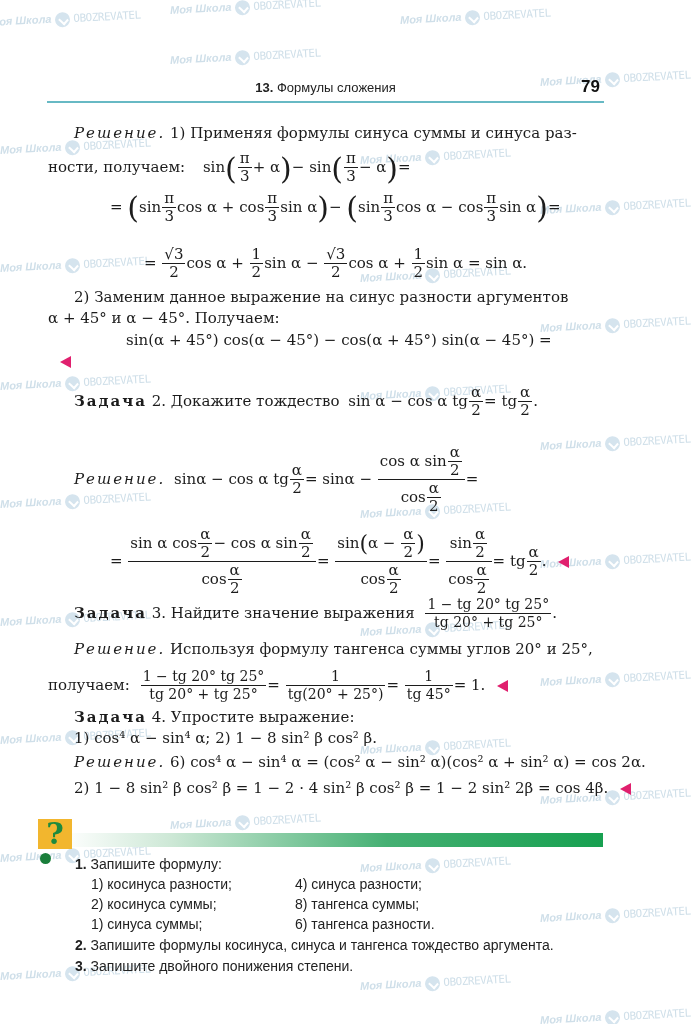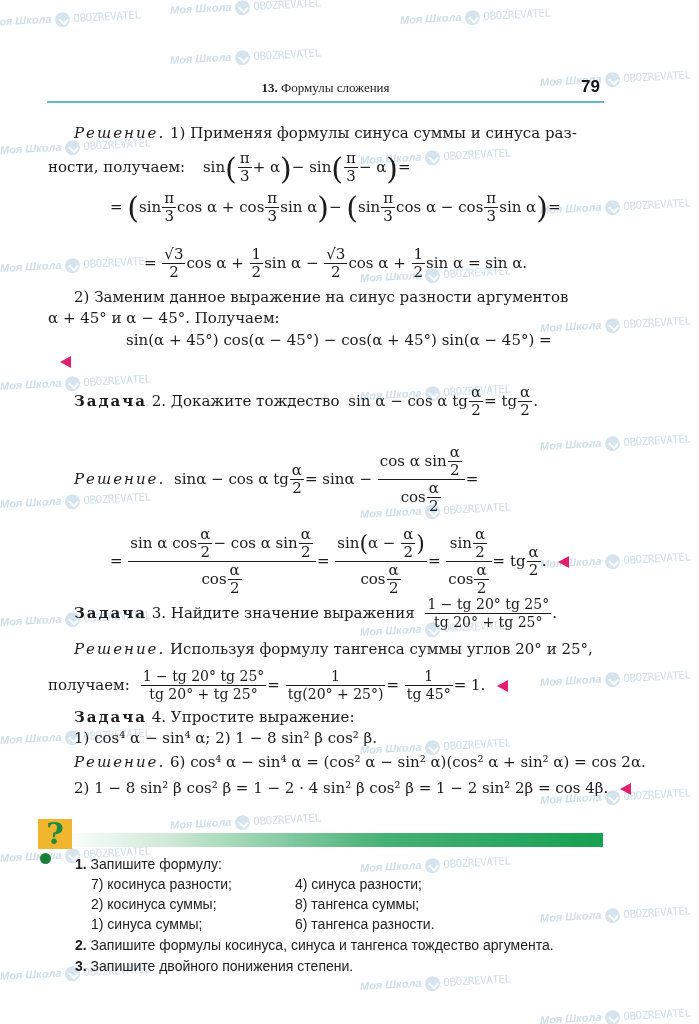--- a/index.html
+++ b/index.html
@@ -9,21 +9,21 @@
         white-space:nowrap; transform:rotate(-3deg); pointer-events:none; z-index:0; }
   .wm .ms { font-style:italic; font-weight:bold; margin-right:4px; }
   .wm .circ { display:inline-block; width:15px; height:15px; border-radius:50%; background:#d5e4ee;
               vertical-align:middle; margin-right:3px; position:relative; }
   .wm .circ::after { content:""; position:absolute; left:5px; top:4px; width:5px; height:6px;
               border-left:2px solid #fff; border-bottom:2px solid #fff; transform:rotate(-45deg); }
   .wm .ob { font-family:"DejaVu Sans Mono", monospace; font-size:11px; letter-spacing:-0.5px; }
 
   .header { position:absolute; left:47px; top:78px; width:557px; height:22px; z-index:2; }
   .header .title { position:absolute; left:0; right:0; text-align:center; top:2px;
-                   font-family:Liberation Serif, serif; font-size:13px; color:#222; }
+                   font-family:Liberation Sans, sans-serif; font-size:13px; color:#222; }
   .header .title b { font-weight:bold; }
   .header .pnum { position:absolute; right:4px; top:-1px; font-family:"Liberation Sans", sans-serif;
                   font-weight:bold; font-size:17px; color:#111; }
   .hrule { position:absolute; left:47px; top:101px; width:557px; height:2px; background:#67b9c4; z-index:2; }
 
   .content { position:absolute; left:48px; top:118px; width:560px; z-index:2; font-size:15px; line-height:21px; }
   .ln { position:absolute; white-space:nowrap; }
   .it { font-style:italic; letter-spacing:2px; }
   .bd { font-weight:bold; letter-spacing:2px; }
   .frac { display:inline-block; vertical-align:middle; text-align:center; margin:0 1px; }
@@ -156,21 +156,21 @@
   </div>
 </div>
 
 <div class="exercise-bar"></div>
 <div class="q-icon">?</div>
 <div class="dot"></div>
 
 <div class="ex" style="left:75px;top:856px">
   <b>1.</b> <span>Запишите формулу:</span>
 </div>
-<div class="ex" style="left:91px;top:876px">7) косинуса разности;</div>
+<div class="ex" style="left:91px;top:876px">1) косинуса разности;</div>
 <div class="ex" style="left:91px;top:896px">2) косинуса суммы;</div>
 <div class="ex" style="left:91px;top:916px">1) синуса суммы;</div>
 <div class="ex" style="left:295px;top:876px">4) синуса разности;</div>
 <div class="ex" style="left:295px;top:896px">8) тангенса суммы;</div>
 <div class="ex" style="left:295px;top:916px">6) тангенса разности.</div>
 <div class="ex" style="left:75px;top:937px">
   <b>2.</b> <span>Запишите формулы косинуса, синуса и тангенса тождество аргумента.</span>
 </div>
 <div class="ex" style="left:75px;top:958px">
   <b>3.</b> <span>Запишите двойного понижения степени.</span>

